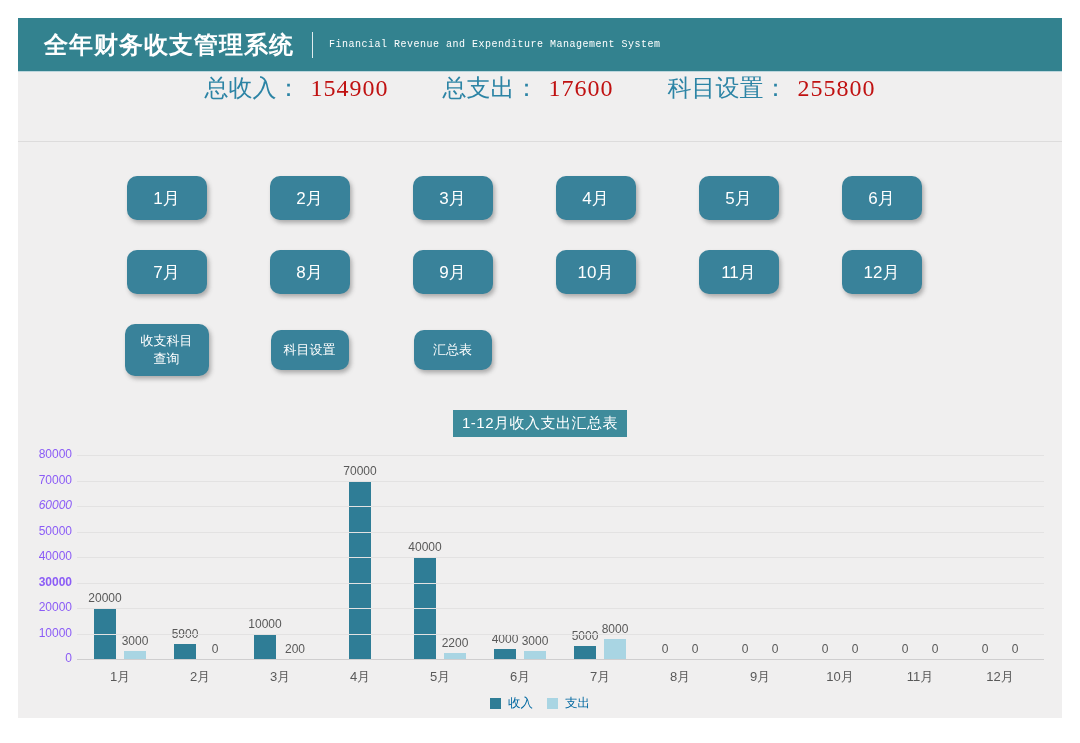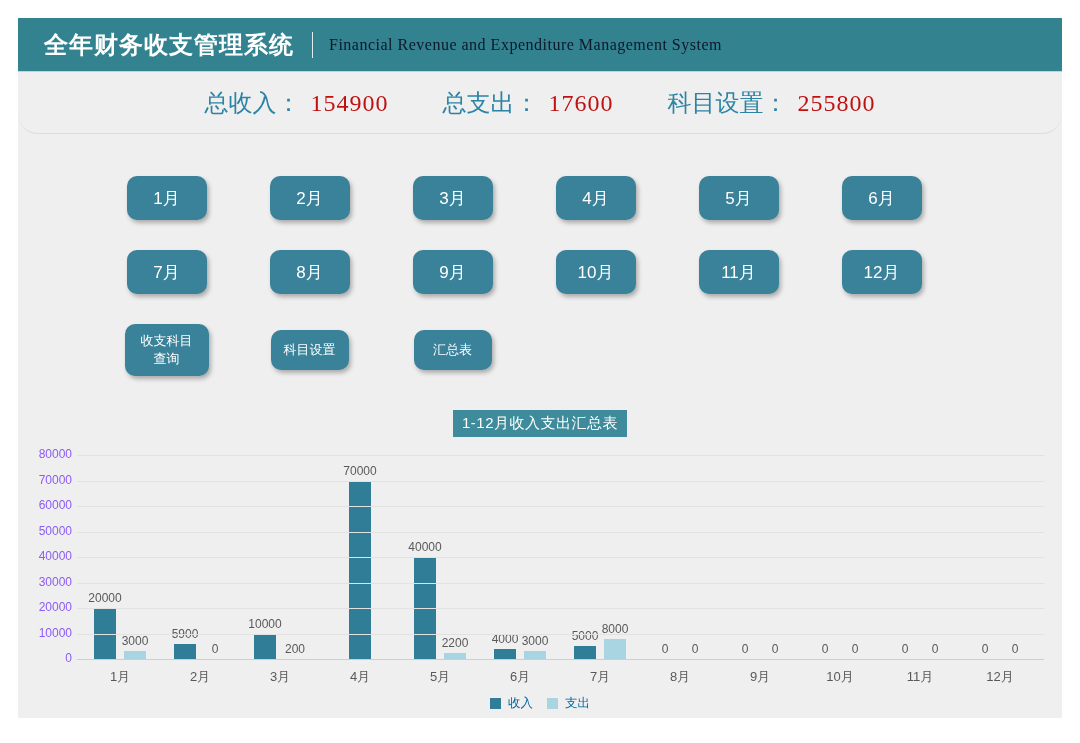--- a/index.html
+++ b/index.html
@@ -10,27 +10,27 @@
            background:#f0efef; }
 
   
   .header { position:absolute; left:0; top:0; width:100%; height:54px;
             background:#33828f; display:flex; align-items:center;
             padding-left:26px; border-bottom:1px solid #bcd6dd; }
   .header-title-zh { color:#ffffff; font-family:"Liberation Serif", serif;
                      font-weight:bold; font-size:24px; letter-spacing:1px; }
   .header-sep { width:1px; height:26px; background:rgba(255,255,255,.85);
                 margin:0 16px 0 18px; }
-  .header-title-en { color:#0f172a; font-family:Liberation Serif, serif;
-                     font-size:16px; letter-spacing:.5px; }
-
-  
-  .summary { position:absolute; left:0; top:54px; width:100%; height:62px;
-             display:flex; align-items:center; justify-content:center; gap:54px;
-             border-bottom:1px solid #dddcdc;border-radius:20px; }
+  .header-title-en { color:#ffffff; font-family:Liberation Mono, monospace;
+                     font-size:10px; letter-spacing:.5px; }
+
+  
+  .summary { position:absolute; left:0; top:54px; width:100%; height:70px;
+             display:flex; align-items:flex-start; justify-content:center; gap:54px;
+             border-bottom:1px solid #dddcdc; }
   .summary-item { display:flex; align-items:baseline;
                   font-family:"Liberation Serif", serif; font-size:24px; }
   .summary-label { color:#2c84a5; }
   .summary-value { color:#c01111; margin-left:10px; letter-spacing:1px; }
 
   
   .btn-grid { position:absolute; left:77px; top:158px;
               display:grid; grid-template-columns:repeat(6,143px);
               row-gap:30px; justify-items:center; align-items:start; }
   .btn { background:#39829a; color:#ffffff; border:none; border-radius:10px;
@@ -259,26 +259,26 @@
           <div class="" style="display: inline;">支出</div>
         </div>
       </div>
   <div class="grid-line axis-line" style="top: 204px;"></div>
       <div class="y-tick-label" style="top: 196px;">0</div>
       <div class="grid-line" style="top: 178.5px;"></div>
       <div class="y-tick-label" style="top: 170.5px;">10000</div>
       <div class="grid-line" style="top: 153px;"></div>
       <div class="y-tick-label" style="top: 145px;">20000</div>
       <div class="grid-line" style="top: 127.5px;"></div>
-      <div class="y-tick-label" style="top: 119.5px;">30000</div>
+      <div class="y-tick-label" style="top: 119.5px; font-weight: bold;">30000</div>
       <div class="grid-line" style="top: 102px;"></div>
       <div class="y-tick-label" style="top: 94px;">40000</div>
       <div class="grid-line" style="top: 76.5px;"></div>
       <div class="y-tick-label" style="top: 68.5px;">50000</div>
       <div class="grid-line" style="top: 51px;"></div>
-      <div class="y-tick-label" style="top: 43px;">60000</div>
+      <div class="y-tick-label" style="top: 43px; font-style: italic;">60000</div>
       <div class="grid-line" style="top: 25.5px;"></div>
       <div class="y-tick-label" style="top: 17.5px;">70000</div>
       <div class="grid-line" style="top: 0px;"></div>
       <div class="y-tick-label" style="top: -8px;">80000</div>
     </div>
 
 </div>
 
 </body></html>

